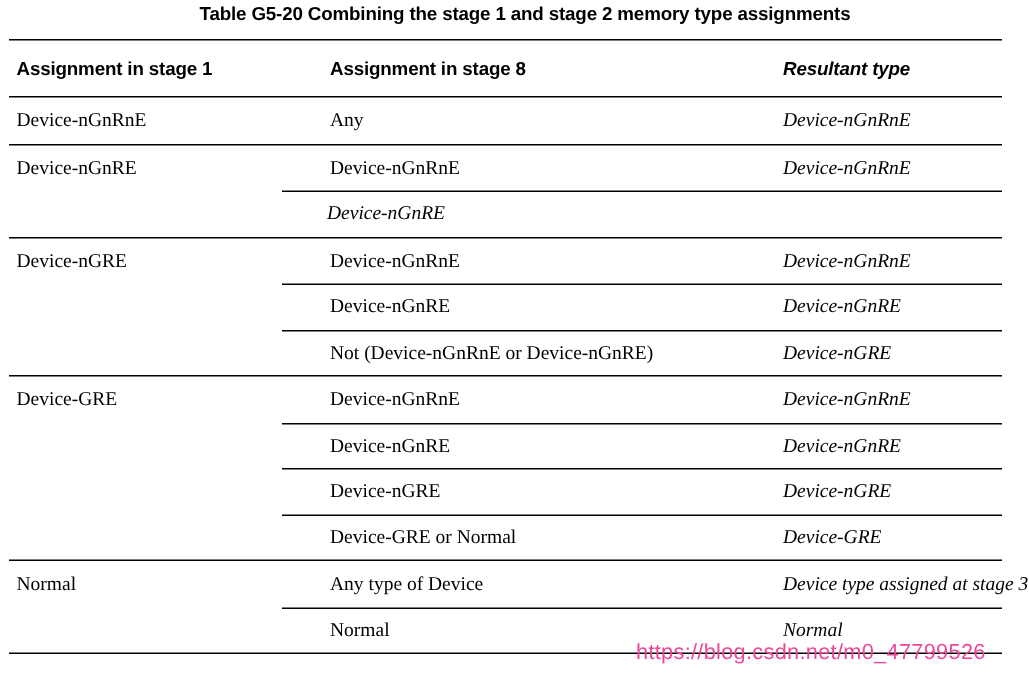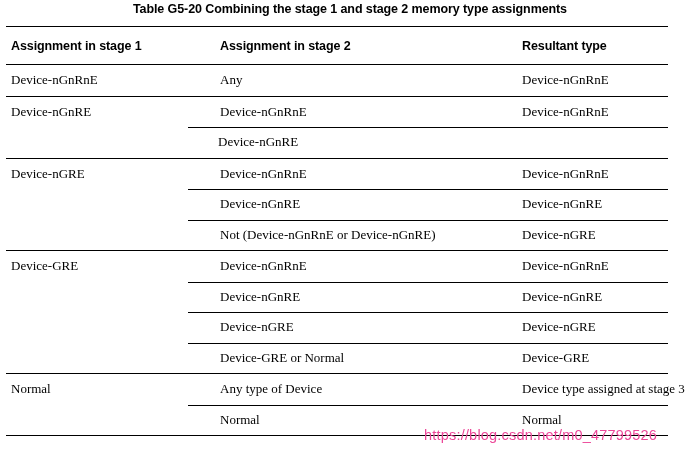--- a/index.html
+++ b/index.html
@@ -62,21 +62,21 @@
   }
 
   .row {
     display: flex;
     align-items: flex-start;
     gap: 26px;
   }
 
   .c1 { width: 182px; flex: 0 0 182px; padding-left: 5px; box-sizing: border-box; }
   .c2 { width: 278px; flex: 0 0 278px; padding-left: 6px; box-sizing: border-box; }
-  .c3 { flex: 1 1 auto; padding-left: 4px; box-sizing: border-box; }
+  .c3 { flex: 1 1 auto; padding-left: 4px; box-sizing: border-box; font-style: italic; }
 
   .head .c1, .head .c2, .head .c3 {
     font-family: "Liberation Sans", sans-serif;
     font-weight: bold;
     font-size: 12.5px;
     letter-spacing: -0.1px;
   }
   .head-inner {
     height: 37px;
     display: flex;
@@ -115,21 +115,21 @@
 
   <div class="table">
 
     <div class="rule-full"></div>
 
     <div class="row head">
       <div class="c1">
         <div class="head-inner">Assignment in stage 1</div>
       </div>
       <div class="c2">
-        <div class="head-inner">Assignment in stage 2</div>
+        <div class="head-inner">Assignment in stage 8</div>
       </div>
       <div class="c3">
         <div class="head-inner">Resultant type</div>
       </div>
     </div>
 
     <div class="rule-full"></div>
 
     <div class="row">
       <div class="c1">

